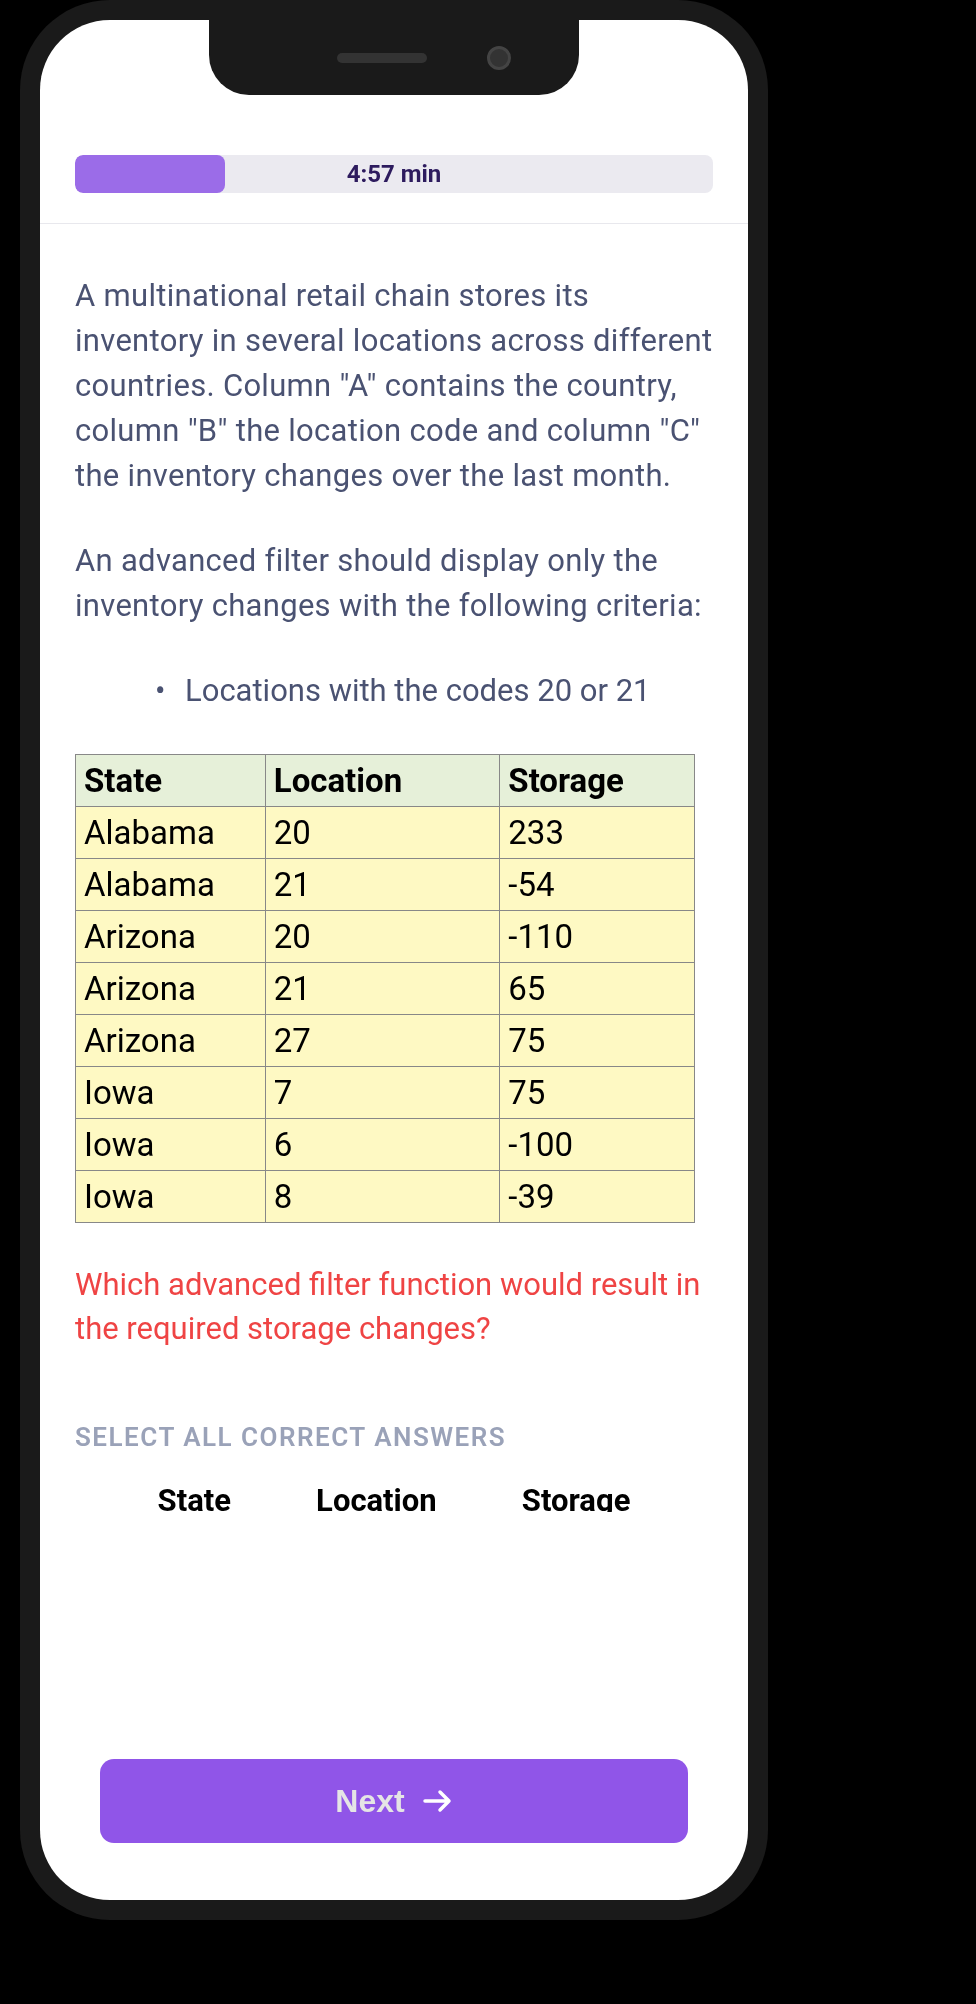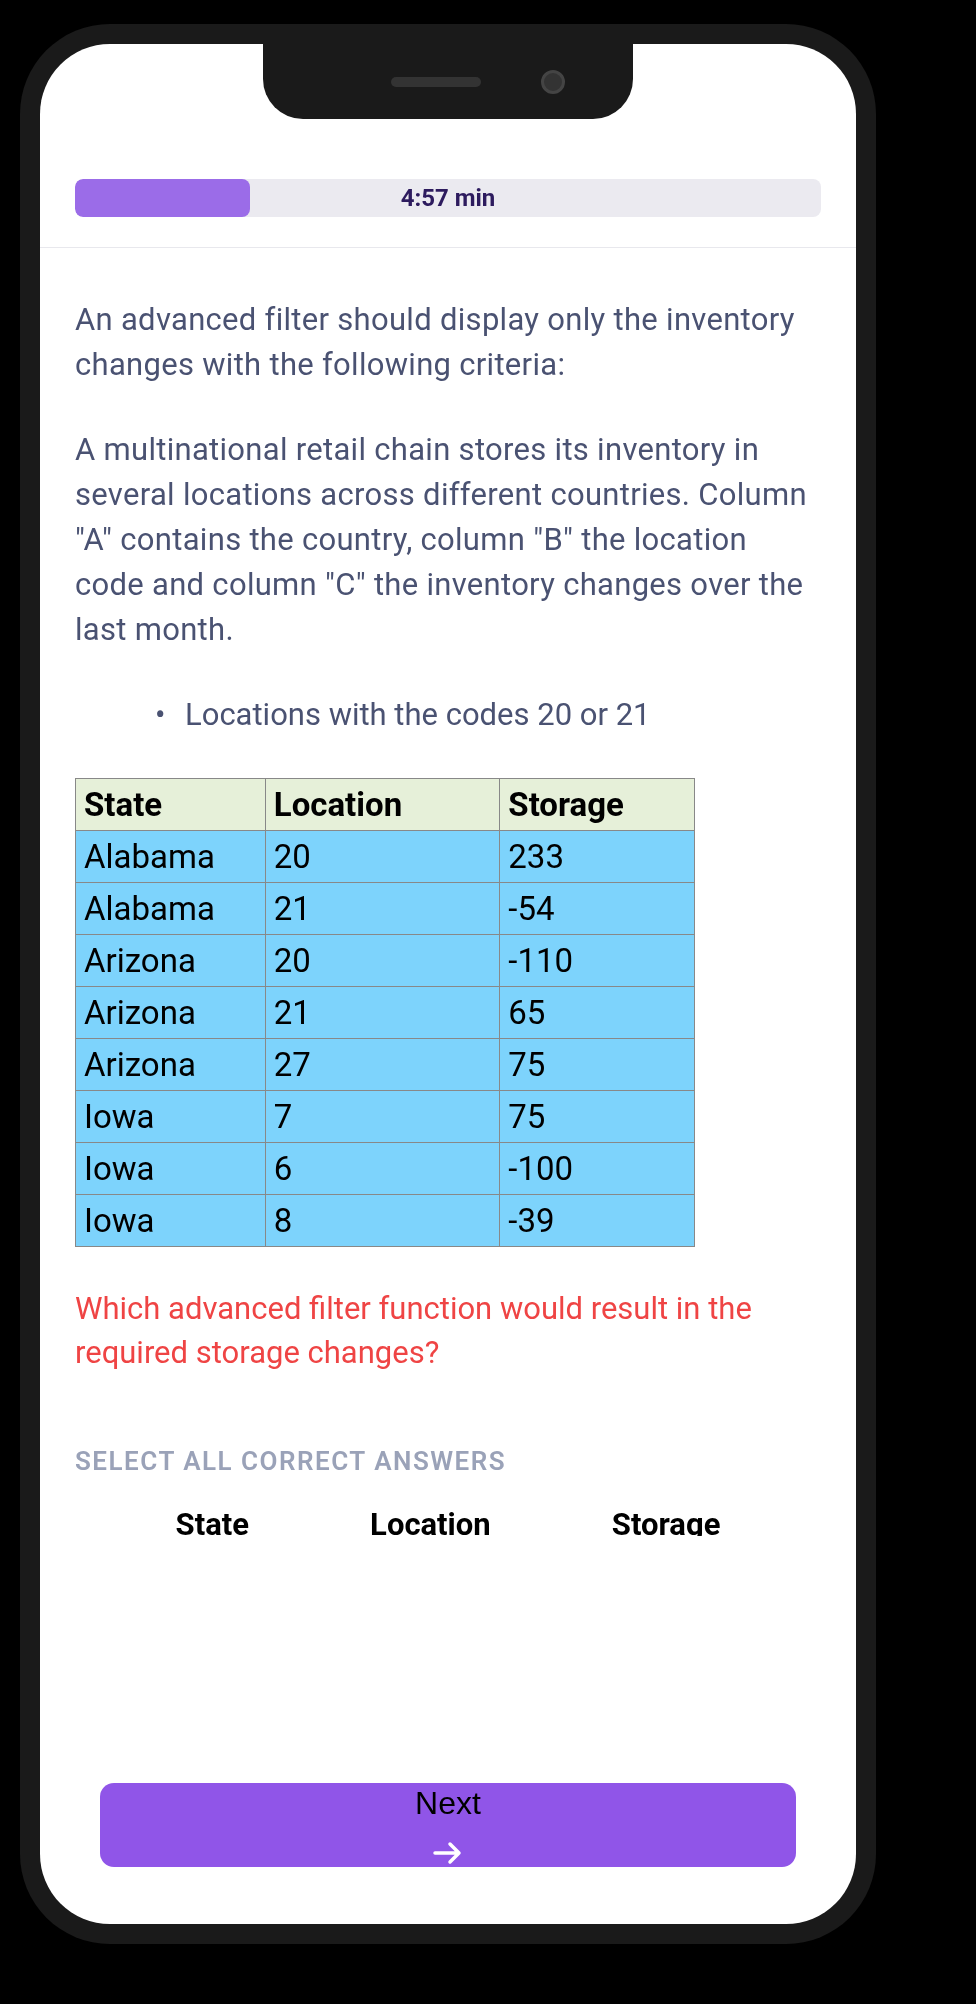--- a/index.html
+++ b/index.html
@@ -13,26 +13,25 @@
       background: #000;
       width: 976px;
       height: 2004px;
       position: relative;
     }
     
     .phone-frame {
       position: absolute;
       top: 0;
       left: 20px;
-      width: 856px;
+      width: 748px;
       height: 1920px;
       background: #1a1a1a;
       border-radius: 90px;
       padding: 20px;
-      margin-top: 24px;
     }
     
     .phone-screen {
       width: 100%;
       height: 100%;
       background: #fff;
       border-radius: 70px;
       overflow: hidden;
       position: relative;
     }
@@ -158,21 +157,21 @@
     }
     
     .data-table th {
       background: #e6f0d9;
       font-weight: 700;
       color: #000;
     }
     
     .data-table td {
       color: #000;
-      background: #7dd3fc;
+      background: #fef9c3;
     }
     
     .data-table .col-state { width: 190px; }
     .data-table .col-location { width: 235px; }
     .data-table .col-storage { width: 195px; }
     
     .followup-text {
       font-size: 31px;
       line-height: 1.45;
       color: #ef4444;
@@ -206,29 +205,28 @@
       background: #fff;
       padding: 15px 0;
     }
     
     .next-button {
       width: 100%;
       height: 84px;
       background: #9055e8;
       border: none;
       border-radius: 14px;
-      color: #000000;
+      color: #e5e5e5;
       font-size: 32px;
-      font-weight: 400;
+      font-weight: 700;
       display: flex;
       align-items: center;
       justify-content: center;
       gap: 18px;
       cursor: pointer;
-      flex-direction: column;
     }
     
     .arrow-icon {
       display: inline-flex;
     }
   </style>
 </head>
 <body>
 
 <div class="phone-frame">
@@ -242,23 +240,23 @@
 
       <div class="progress-section">
         <div class="progress-bar">
           <div class="progress-fill"></div>
         </div>
         <div class="timer">4:57 min</div>
       </div>
 
       <hr class="divider">
 
+      <p class="question-text">A multinational retail chain stores its inventory in several locations across different countries. Column "A" contains the country, column "B" the location code and column "C" the inventory changes over the last month.</p>
+
       <p class="question-text">An advanced filter should display only the inventory changes with the following criteria:</p>
-
-      <p class="question-text">A multinational retail chain stores its inventory in several locations across different countries. Column "A" contains the country, column "B" the location code and column "C" the inventory changes over the last month.</p>
 
       <ul class="criteria-list">
         <li>Locations with the codes 20 or 21</li>
       </ul>
 
       <table class="data-table">
         <thead>
           <tr>
             <th class="col-state">State</th>
             <th class="col-location">Location</th>

